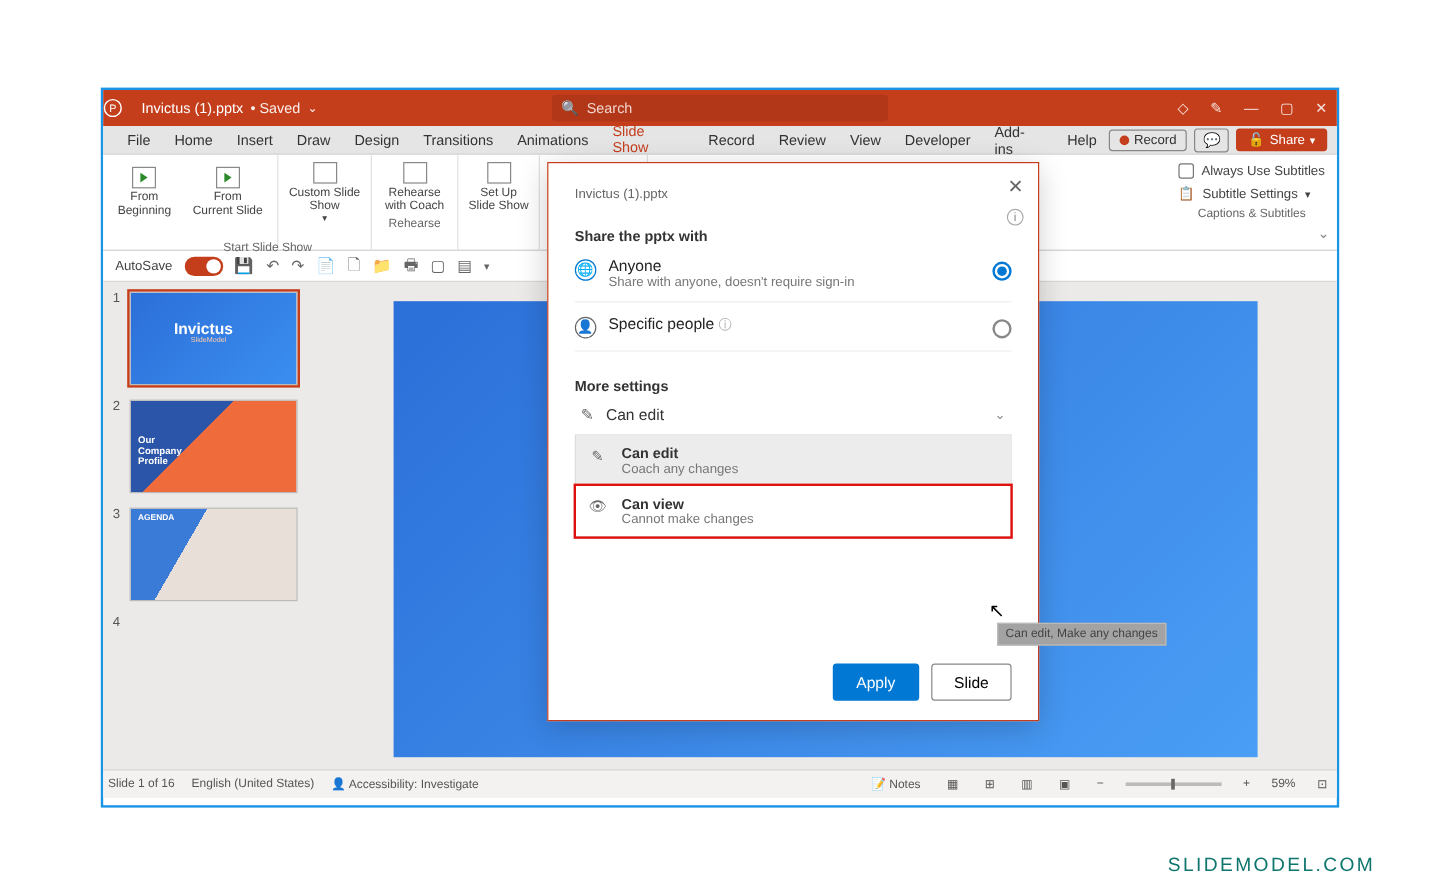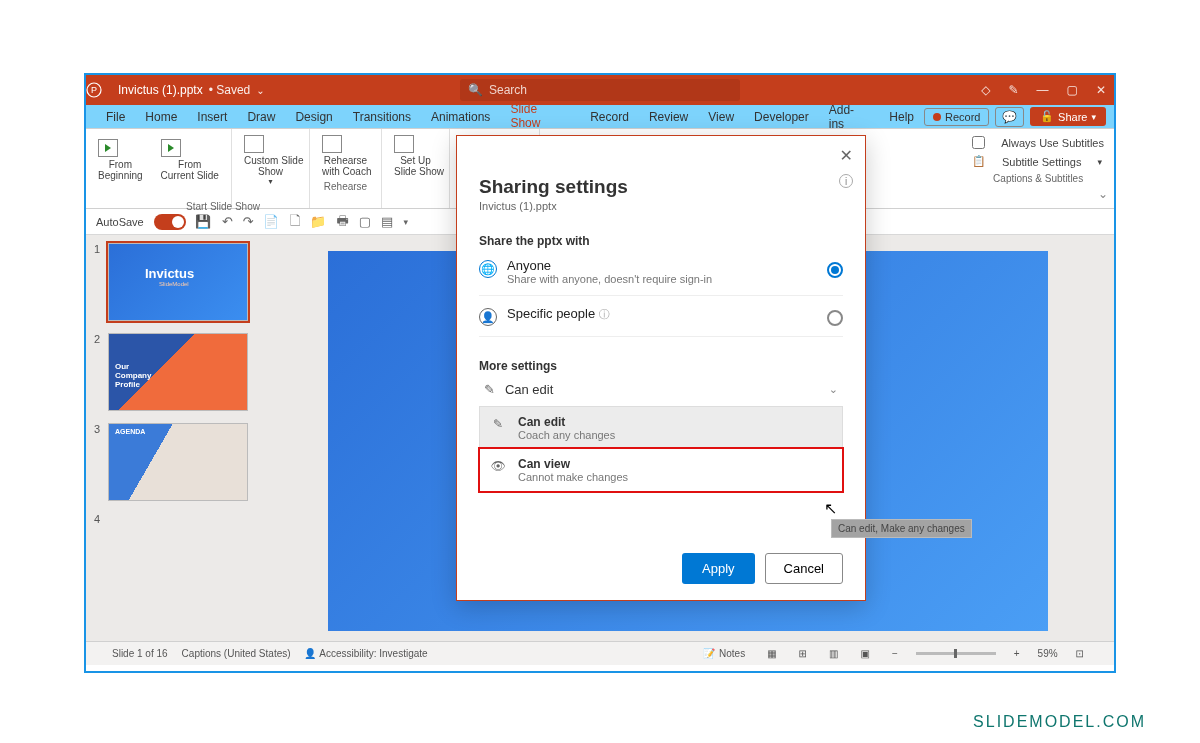--- a/index.html
+++ b/index.html
@@ -6,54 +6,54 @@
 body{background:#fff;width:1200px;height:743px;position:relative}
 .frame{position:absolute;left:84px;top:73px;width:1032px;height:600px;border:2px solid #1994e6;background:#fff}
 .titlebar{height:30px;background:#c43e1c;display:flex;align-items:center;color:#fff;font-size:12px}
 .tb-icon{width:28px;text-align:center}
 .tb-title{padding-left:4px}
 .tb-saved{padding-left:6px;opacity:.9}
 .tb-chev{padding-left:6px;font-size:10px;opacity:.9}
 .search{margin-left:auto;margin-right:auto;position:absolute;left:50%;transform:translateX(-50%);top:4px;width:280px;height:22px;background:#b13718;border-radius:3px;display:flex;align-items:center;padding-left:8px;color:#f0d4cc;font-size:12px}
 .tb-right{margin-left:auto;display:flex;align-items:center;gap:18px;padding-right:8px}
 .tb-right span{opacity:.85;cursor:pointer}
-.ribbon-tabs{height:24px;background:#7dd3fc;display:flex;align-items:center;font-size:12px;color:#333;padding-left:10px;border-bottom:1px solid #d0d0d0;gap:0}
+.ribbon-tabs{height:24px;background:#e5e5e5;display:flex;align-items:center;font-size:12px;color:#333;padding-left:10px;border-bottom:1px solid #d0d0d0;gap:0}
 .ribbon-tabs .tab{padding:6px 10px;cursor:pointer}
 .ribbon-tabs .tab.active{border-bottom:2px solid #c43e1c;color:#c43e1c}
 .tab-right{margin-left:auto;display:flex;align-items:center;gap:6px;padding-right:8px}
 .btn-record{border:1px solid #888;border-radius:3px;padding:2px 8px;font-size:11px;display:flex;align-items:center;gap:4px;cursor:pointer}
 .btn-record .dot{width:8px;height:8px;background:#c43e1c;border-radius:50%}
 .btn-comment{border:1px solid #888;border-radius:3px;padding:2px 6px;cursor:pointer}
 .btn-share{background:#c43e1c;color:#fff;border-radius:3px;padding:3px 10px;font-size:11px;display:flex;align-items:center;gap:4px;cursor:pointer}
 .ribbon-body{height:80px;background:#fff;border-bottom:1px solid #d0d0d0;display:flex;position:relative}
 .rgrp{padding:4px 8px;text-align:center;font-size:10px;color:#555;border-right:1px solid #e0e0e0}
 .rgrp .icns{display:flex;gap:10px;justify-content:center;padding-top:4px}
-.vbtn{display:flex;flex-direction:column;font-size:10px;color:#444;cursor:pointer;padding:2px 4px}
+.vbtn{display:flex;flex-direction:column;align-items:center;font-size:10px;color:#444;cursor:pointer;padding:2px 4px}
 .vbtn .ic{width:20px;height:18px;border:1px solid #888;margin-bottom:2px;position:relative}
 .vbtn .ic.play::after{content:"";position:absolute;left:6px;top:4px;border-left:6px solid #2a8a2a;border-top:4px solid transparent;border-bottom:4px solid transparent}
 .grp-label{font-size:10px;color:#666;margin-top:2px}
 .rcheck{display:flex;align-items:center;gap:4px;font-size:11px;color:#444;padding:2px 0}
 .rright{padding:4px 10px;font-size:11px;color:#444}
-.rright .row{display:flex;align-items:center;gap:16px;padding:3px 0}
+.rright .row{display:flex;align-items:center;gap:6px;padding:3px 0}
 .qat{height:26px;background:#fff;border-bottom:1px solid #d8d8d8;display:flex;align-items:center;font-size:11px;color:#444;padding-left:10px;gap:10px}
 .toggle{width:32px;height:16px;background:#c43e1c;border-radius:8px;position:relative}
 .toggle::after{content:"";position:absolute;right:2px;top:2px;width:12px;height:12px;background:#fff;border-radius:50%}
 .qat .qi{color:#666;cursor:pointer;font-size:13px}
 .editor{display:flex;height:406px;background:#eceae8}
 .thumbs{width:175px;background:#eceae8;padding:8px 4px 8px 8px;overflow:hidden}
 .thumb{display:flex;gap:4px;margin-bottom:12px}
 .tnum{font-size:11px;color:#555;width:10px}
 .tslide{width:140px;height:78px;background:linear-gradient(135deg,#2b6fd8,#3b8ef0);border:1px solid #bbb;position:relative;font-size:8px;color:#fff}
 .thumb.sel .tslide{outline:2px solid #c43e1c}
 .tslide.s2{background:linear-gradient(135deg,#2b55a8 40%,#f06b3c 40%)}
 .tslide.s3{background:linear-gradient(120deg,#3b7bd8 35%,#e8e0d8 35%)}
 .tslide.s4{background:#3b7bd8}
 .canvas{flex:1;background:#eceae8;display:flex;align-items:center;justify-content:center;position:relative}
 .slide-main{width:720px;height:380px;background:linear-gradient(135deg,#2b6fd8,#4a9ef5);margin-top:6px}
-.status{height:24px;background:#f3f2f1;border-top:1px solid #d0d0d0;display:flex;align-items:center;font-size:10px;color:#555;padding:0 26px;gap:14px}
+.status{height:24px;background:#f3f2f1;border-top:1px solid #d0d0d0;display:flex;align-items:center;font-size:10px;color:#555;padding:0 4px;gap:14px}
 .status .spacer{flex:1}
 .status .sbtn{cursor:pointer;padding:0 4px}
 .zoom-slider{width:80px;height:3px;background:#bbb;position:relative}
 .zoom-slider::after{content:"";position:absolute;left:38px;top:-3px;width:3px;height:9px;background:#666}
 
 .dialog{position:absolute;left:370px;top:60px;width:410px;height:466px;background:#fff;border:1px solid #c43e1c;box-shadow:0 6px 24px rgba(0,0,0,.2);padding:18px 22px;font-size:13px;color:#333}
 .dialog .close{position:absolute;right:12px;top:10px;font-size:16px;color:#666;cursor:pointer}
 .dialog .info{position:absolute;right:12px;top:38px;color:#888;border:1px solid #aaa;border-radius:50%;width:14px;height:14px;font-size:10px;text-align:center;line-height:13px}
 .dlg-title{font-size:19px;font-weight:600;margin-top:22px}
 .dlg-sub{font-size:11px;color:#666;margin-top:2px}
@@ -235,39 +235,38 @@
         <div class="tnum">4</div>
       </div>
     </div>
     <div class="canvas">
       <div class="slide-main"></div>
     </div>
   </div>
 
   <div class="status">
     <span>Slide 1 of 16</span>
-    <span>Captions (United States)</span>
+    <span>English (United States)</span>
     <span>👤 <span>Accessibility: Investigate</span></span>
     <div class="spacer"></div>
     <span class="sbtn">📝 <span>Notes</span></span>
     <span class="sbtn">▦</span>
     <span class="sbtn">⊞</span>
     <span class="sbtn">▥</span>
     <span class="sbtn">▣</span>
     <span class="sbtn">−</span>
     <div class="zoom-slider"></div>
     <span class="sbtn">+</span>
     <span>59%</span>
     <span class="sbtn">⊡</span>
   </div>
 
   <div class="dialog">
     <span class="close">✕</span>
     <span class="info">i</span>
-    <div class="dlg-title">Sharing settings</div>
     <div class="dlg-sub">Invictus (1).pptx</div>
     <div class="sect">Share the pptx with</div>
 
     <div class="opt sel">
       <div class="oic">🌐</div>
       <div class="otxt">
           <div class="ot">Anyone</div>
           <div class="od">Share with anyone, doesn't require sign-in</div>
         </div>
       <div class="radio"></div>
@@ -298,21 +297,21 @@
         <div class="dic">👁</div>
         <div>
             <div class="it">Can view</div>
             <div class="id">Cannot make changes</div>
           </div>
       </div>
     </div>
 
     <div class="dlg-btns">
       <button class="btn-apply">Apply</button>
-      <button class="btn-cancel">Cancel</button>
+      <button class="btn-cancel">Slide</button>
     </div>
   </div>
 
   <div class="cursor">↖</div>
   <div class="tooltip">Can edit, Make any changes</div>
 
 </div>
 
 <div class="attribution">SLIDEMODEL.COM</div>
 

